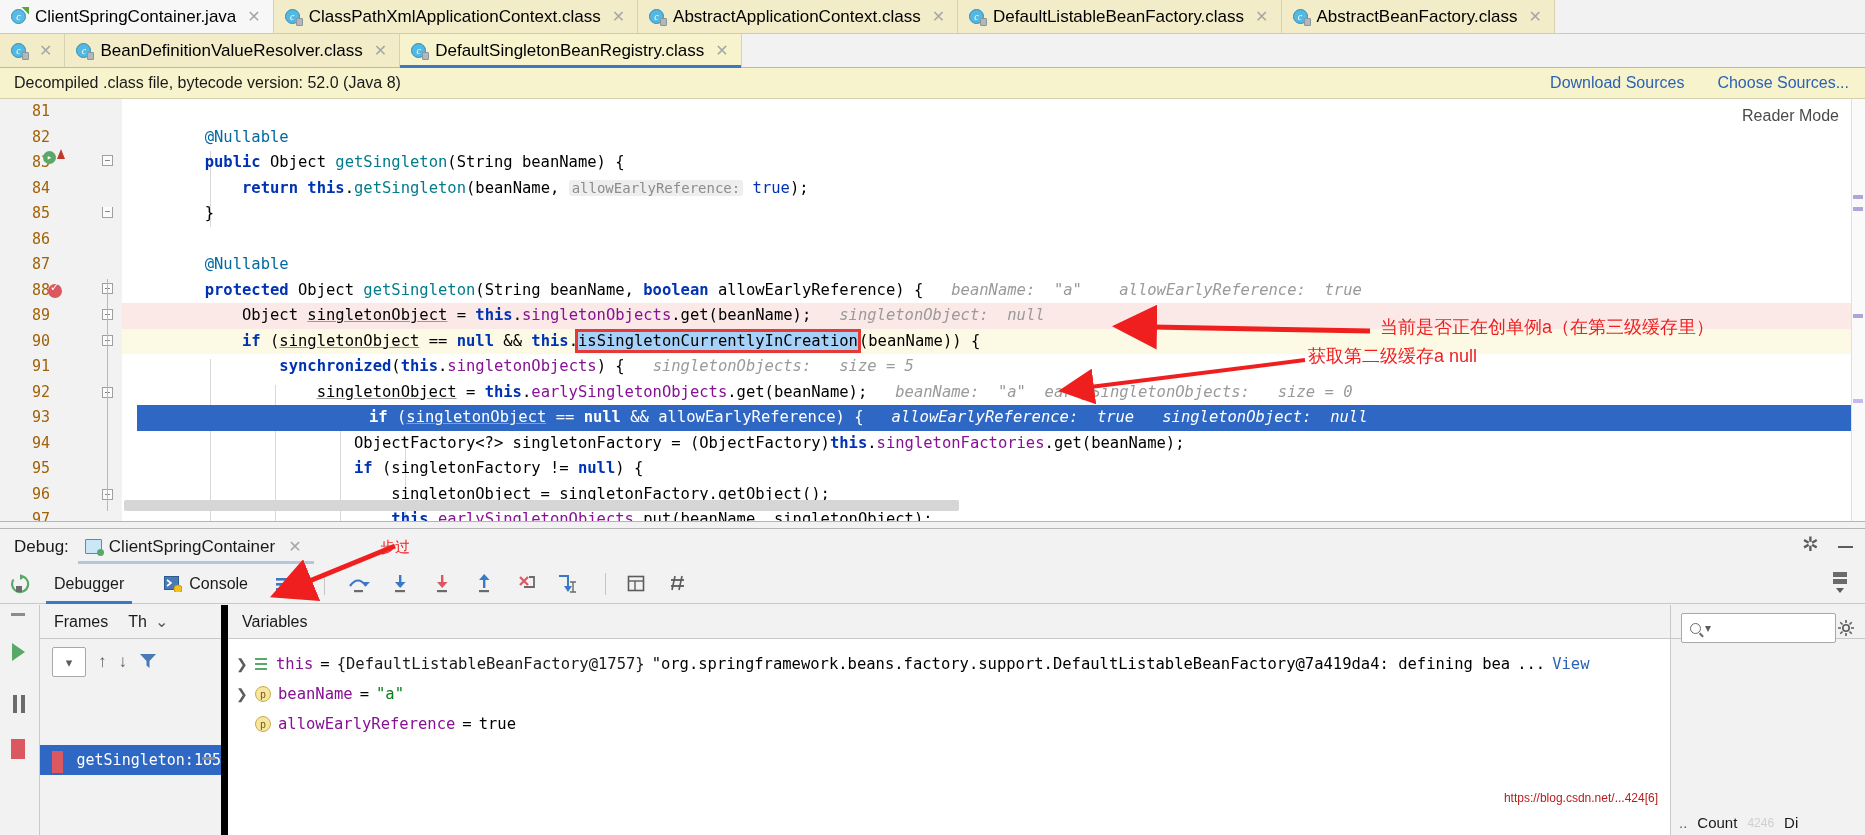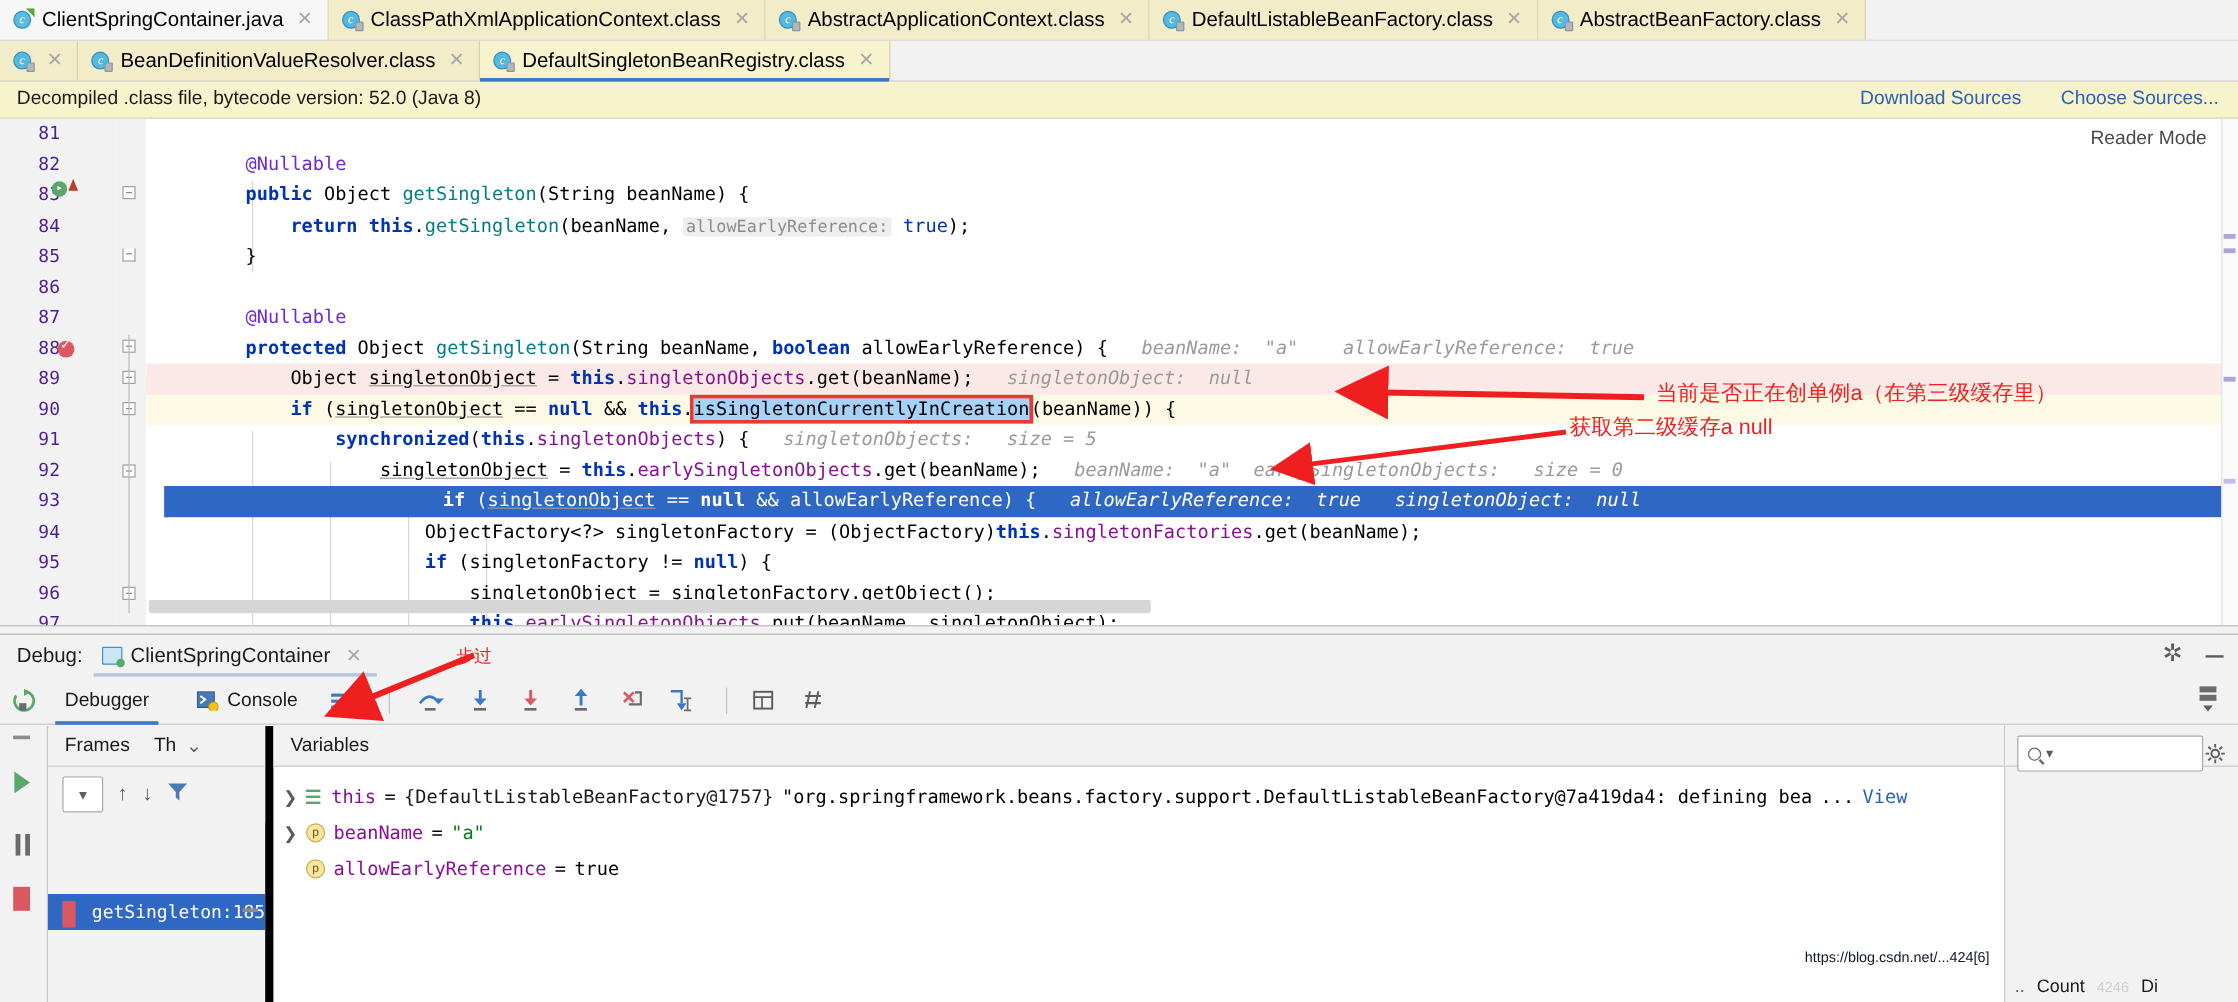--- a/index.html
+++ b/index.html
@@ -76,21 +76,21 @@
     overflow: hidden;
     border-bottom: 1px solid #b5b5b5;
   }
   .gutter {
     width: 96px; background: #f2f2f2; flex: 0 0 96px;
     border-right: 0px solid #ddd;
     position: relative;
   }
   .gutter .lnum {
     height: 25.5px; line-height: 25.5px; text-align: right;
-    padding-right: 46px; color: #4c1d95;
+    padding-right: 46px; color: #a16207;
     font-family: "DejaVu Sans Mono", monospace; font-size: 15px;
   }
   .foldcol { width: 26px; flex:0 0 26px; background:#f2f2f2; position:relative;}
   .codearea {
     flex: 1; position: relative;
     font-family: "DejaVu Sans Mono", monospace;
     font-size: 15.5px;
     background: #ffffff;
     overflow: hidden;
   }
@@ -101,21 +101,21 @@
   .cline.hl-pink { background: #fbe9e7; }
   .cline.hl-yellow { background: #fcfae4; }
   .cline.hl-blue { background: #2f68c4; margin-left: 15px; }
   .cline.hl-blue * { color: #ffffff !important; }
 
   .k { color: #0033b3; font-weight: 700; }   
   .kk { color: #0033b3; }
   .mth { color: #007c8a; }
   .fld { color: #871094; }
   .plain { color: #000000; }
-  .ann { color: #6d28d9; }
+  .ann { color: #0369a1; }
   .und { text-decoration: underline; text-decoration-color:#9a9a9a; }
   .hint {
     color: #9a9a9a; font-style: italic;
   }
   .paramhint {
     background: #eeeeee; color: #8c8c8c; font-style: normal;
     border-radius: 3px; padding: 0 3px; font-size: 14px;
   }
   .selbox {
     background: #a6d2fa; outline: 3px solid #e53935; position: relative;
@@ -288,21 +288,21 @@
   .searchbox {
     position:absolute; left:10px; top:8px; width:155px; height:30px;
     border:1px solid #a8a8a8; background:#fff; border-radius:2px;
     display:flex; align-items:center; padding-left:8px; gap:4px;
   }
   .mag { width:11px;height:11px;border:1.6px solid #6a6a6a;border-radius:50%;position:relative;}
   .mag::after{content:"";position:absolute;right:-4px;bottom:-3px;width:5px;height:1.6px;background:#6a6a6a;transform:rotate(45deg);}
 
   .watermark {
     position:absolute; right: 12px; bottom: 30px;
-    font-size: 12px; color: #0f172a; white-space:nowrap;text-align:center;
+    font-size: 12px; color: #b91c1c; white-space:nowrap;text-align:center;
   }
   .memfoot {
     position:absolute; left:8px; bottom:4px; display:flex; gap:10px; align-items:center;
     font-size:15px; color:#1a1a1a;
   }
   .hscroll {
     position:absolute; left:110px; width:835px; height:11px; background:#d6d6d6; border-radius:2px;
   }
 </style>
 </head>

